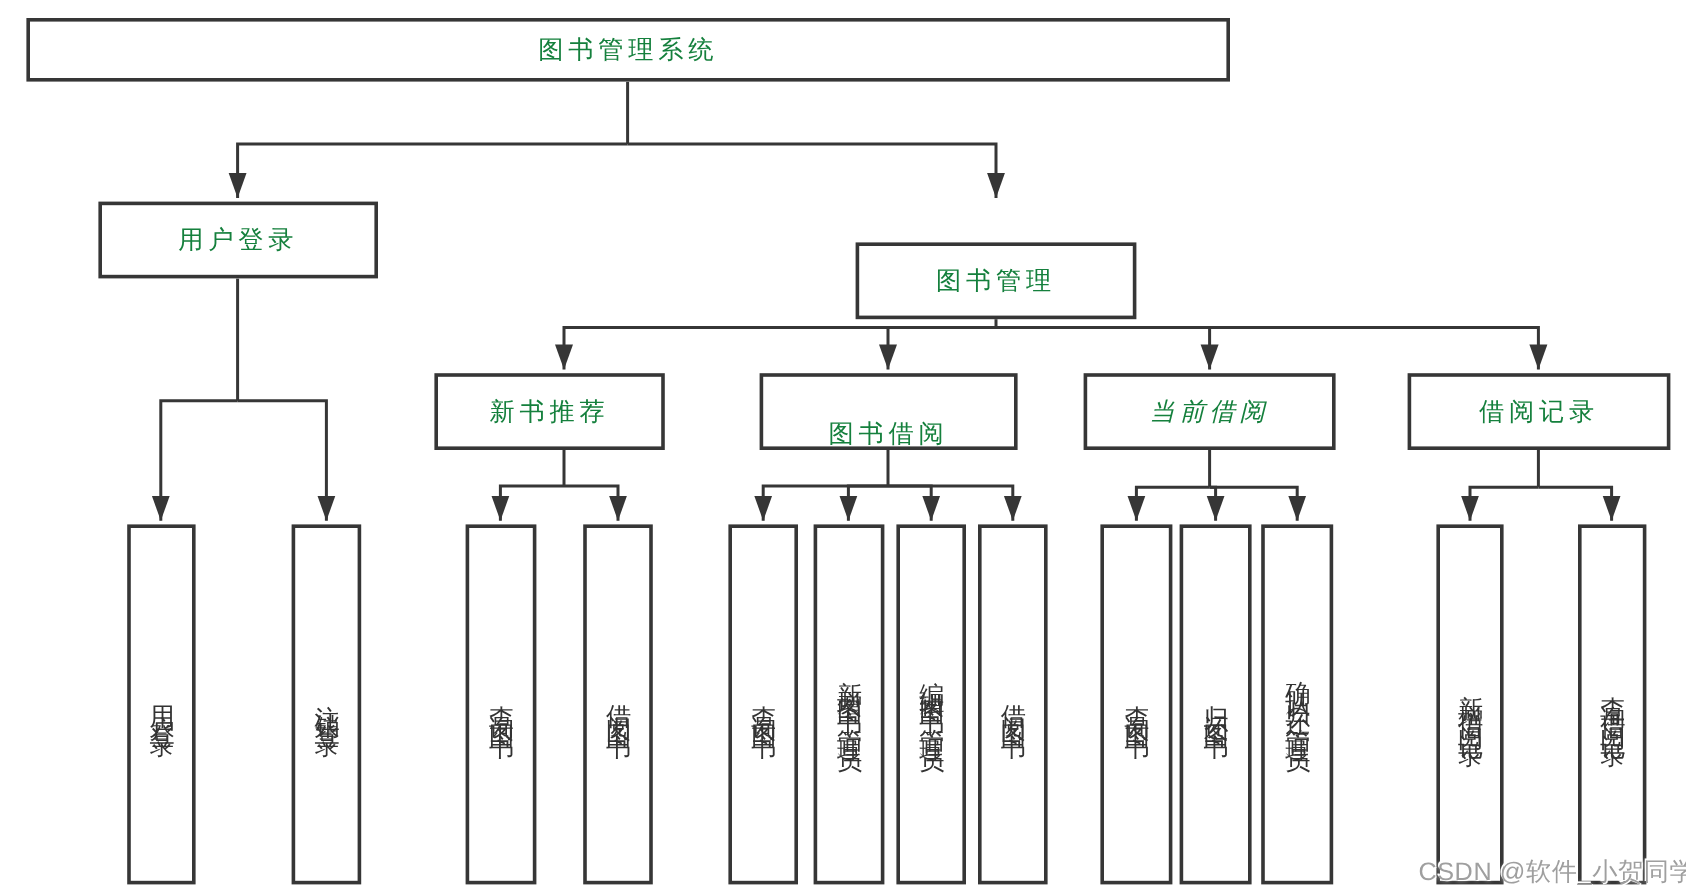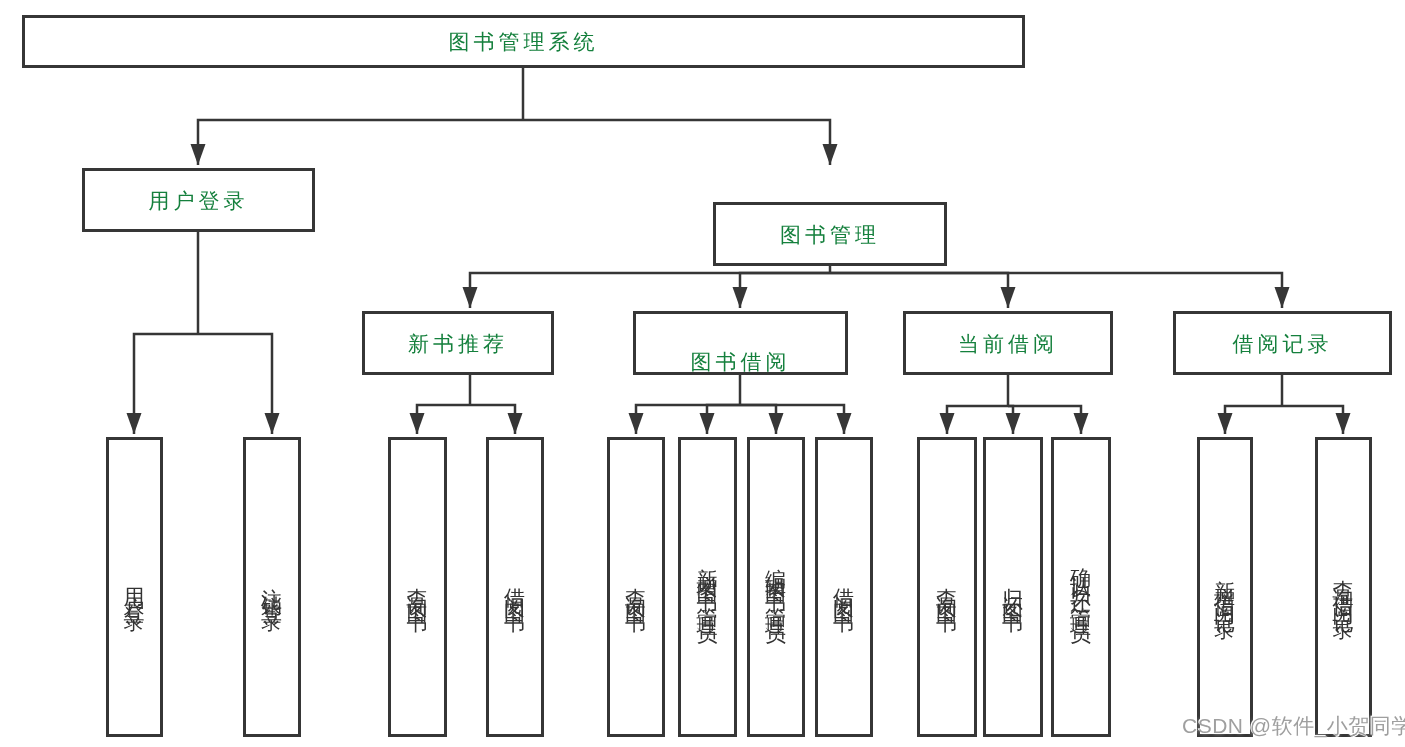--- a/index.html
+++ b/index.html
@@ -42,21 +42,21 @@
     line-height: 1;
     white-space: nowrap;
     color: #333333;
   }
   
   #node-root            { left:22px;  top:15px;  width:1003px; height:53px; }
   #node-user-login      { left:82px;  top:168px; width:233px;  height:64px; }
   #node-book-management { left:713px; top:168px; width:234px;  height:64px;margin-top:34px; }
   #node-new-book-recommend { left:362px;  top:311px; width:192px; height:64px; }
   #node-book-borrowing     { left:633px;  top:311px; width:215px; height:64px;align-items:flex-end; }
-  #node-current-borrowing  { left:903px;  top:311px; width:210px; height:64px; }
+  #node-current-borrowing  { left:903px;  top:311px; width:210px; height:64px;font-style:italic; }
   #node-borrowing-records  { left:1173px; top:311px; width:219px; height:64px; }
   .leaf { top:437px; height:300px; }
   #leaf-user-login        { left:106px;  width:57px; }
   #leaf-logout            { left:243px;  width:58px; }
   #leaf-query-books-1     { left:388px;  width:59px; }
   #leaf-borrow-books-1    { left:486px;  width:58px; }
   #leaf-query-books-2     { left:607px;  width:58px; }
   #leaf-add-book-admin    { left:678px;  width:59px; }
   #leaf-edit-book-admin   { left:747px;  width:58px; }
   #leaf-borrow-books-2    { left:815px;  width:58px; }

